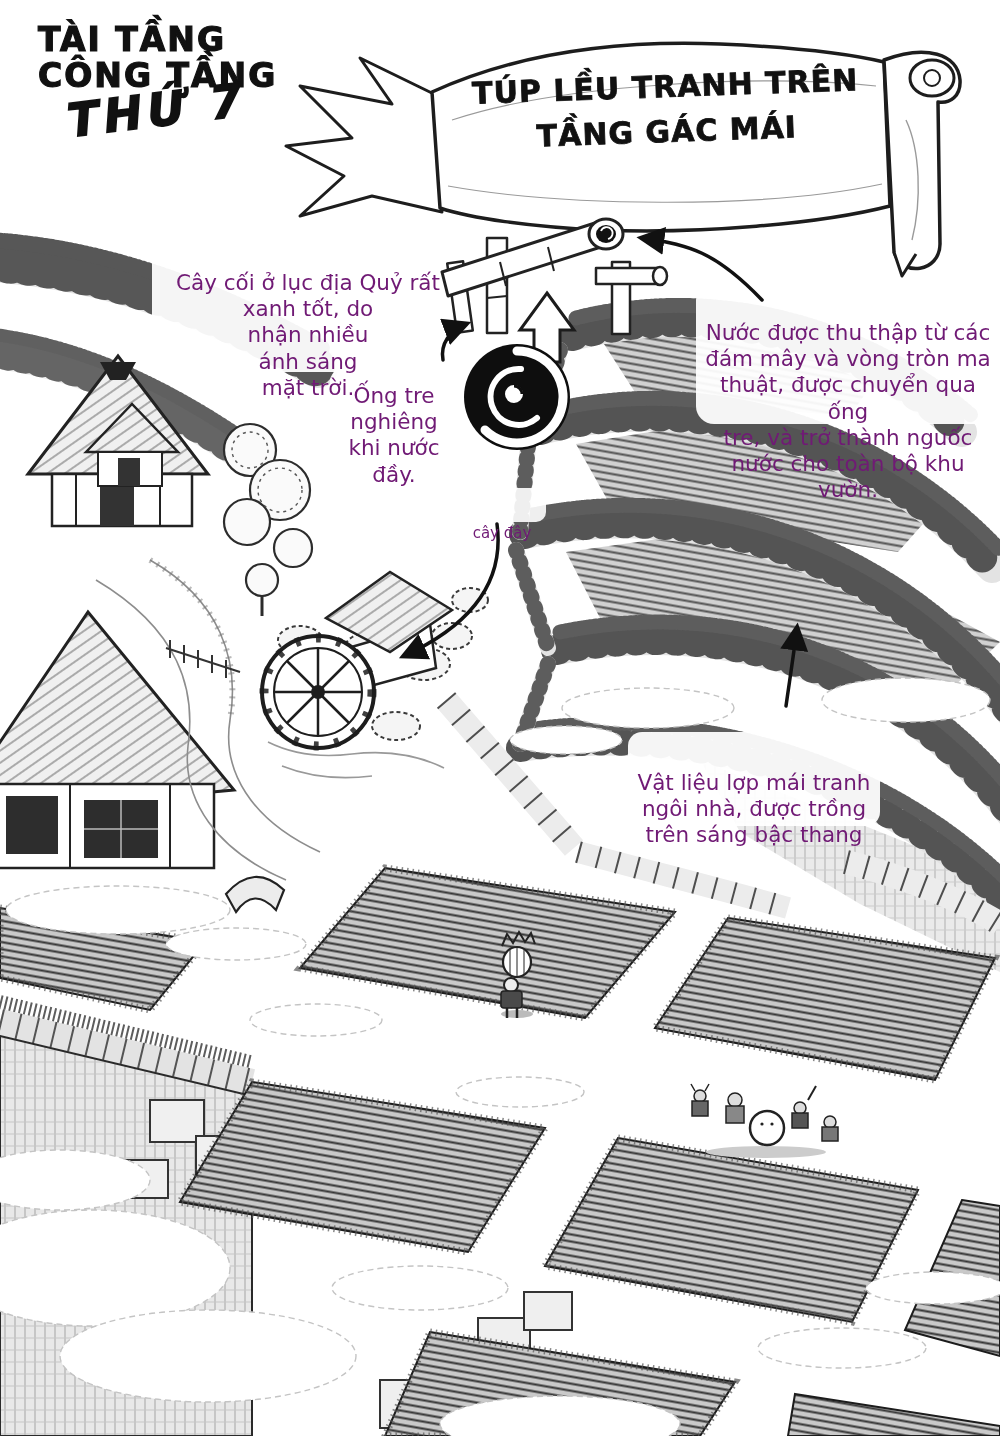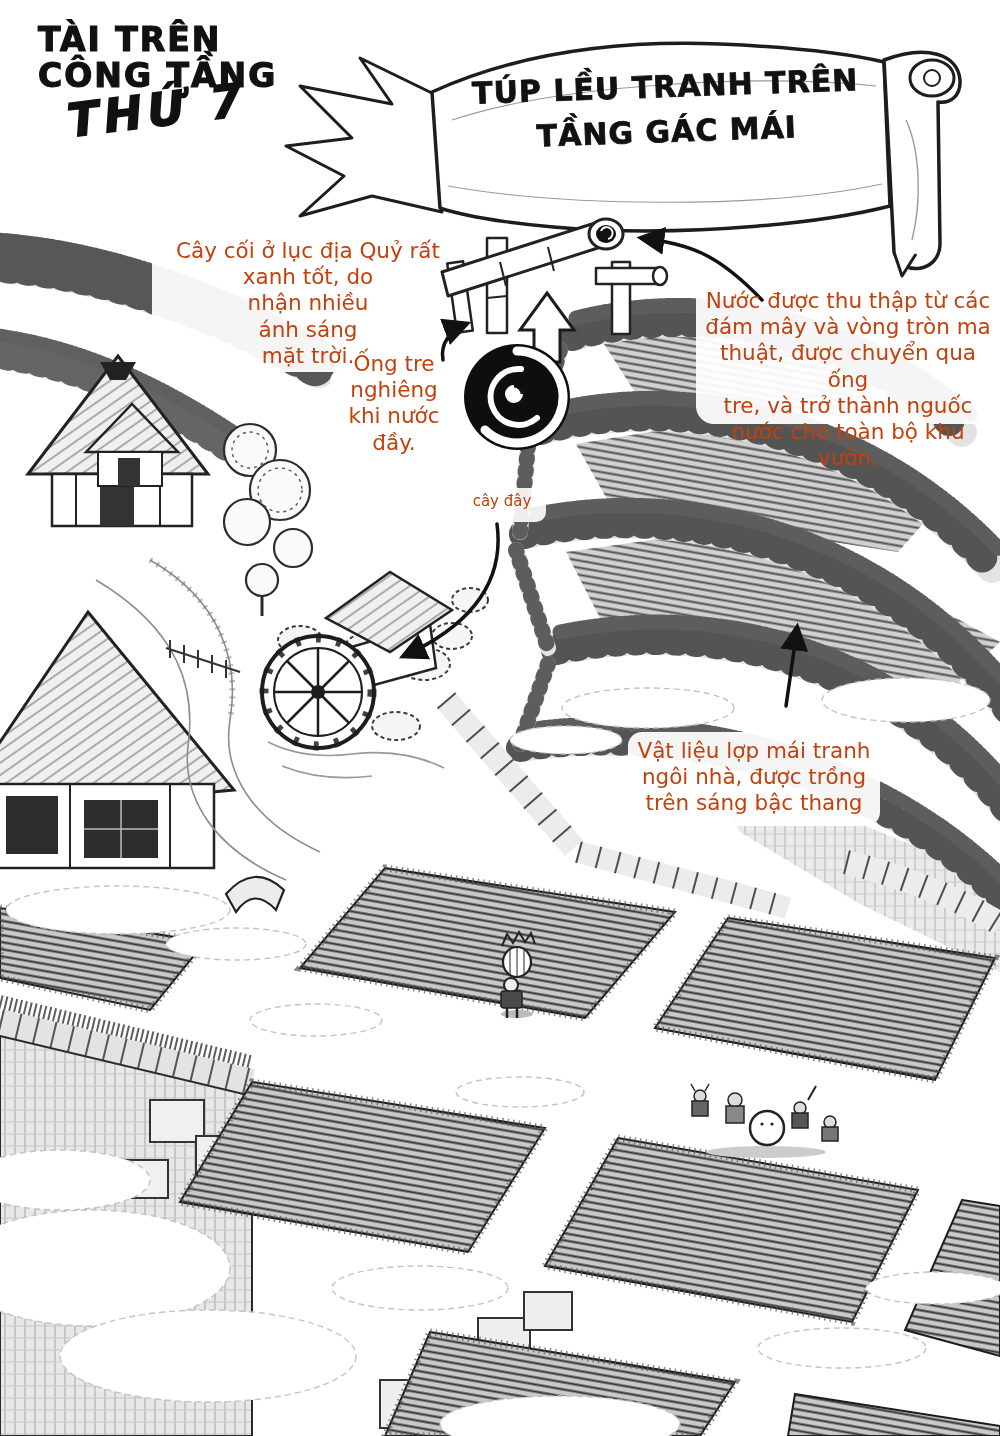--- a/index.html
+++ b/index.html
@@ -29,21 +29,21 @@
     position:absolute; left:470px; top:64px; width:392px; z-index:5;
     text-align:center; transform:rotate(-2deg);
     font-weight:bold; font-size:30px; letter-spacing:1px; line-height:1.5;
     -webkit-text-stroke:0.8px #111;
     white-space:pre-line;
   }
 
   .note {
     position:absolute; z-index:5;
     white-space:pre-line; text-align:center;
-    font-size:21.5px; line-height:1.22; color:#c2410c;
+    font-size:21.5px; line-height:1.22; color:#701a75;margin-top:32px;
   }
   .note-trees   { left:152px; top:238px; width:312px; }
   .note-bamboo  { left:326px; top:351px; width:136px; }
   .note-pointer { left:450px; top:492px; width:104px; font-size:15px; }
   .note-water   { left:700px; top:288px; width:296px; }
   .note-thatch  { left:630px; top:738px; width:248px; }
 </style>
 </head>
 <body>
 
@@ -324,21 +324,21 @@
 
   <g fill="none" stroke="#111" stroke-width="3.5" stroke-linecap="round">
     <path d="M762 300 C716 252 688 244 642 238" marker-end="url(#ah)"></path>
     <path d="M443 360 C440 344 450 330 466 324" marker-end="url(#ah)"></path>
     <path d="M497 524 C504 576 478 622 404 656" marker-end="url(#ah)"></path>
     <path d="M786 706 C790 678 794 652 797 628" marker-end="url(#ah)"></path>
   </g>
 </svg>
 
 <div class="title-block">
-  <div class="title-line">TÀI TRÊN</div>
+  <div class="title-line">TÀI TẦNG</div>
   <div class="title-line">CÔNG TẦNG</div>
   <div class="title-7">THỨ 7</div>
 </div>
 
 <div class="banner-text">TÚP LỀU TRANH TRÊN
 TẦNG GÁC MÁI</div>
 
 <div class="note note-trees">Cây cối ở lục địa Quỷ rất
 xanh tốt, do
 nhận nhiều

